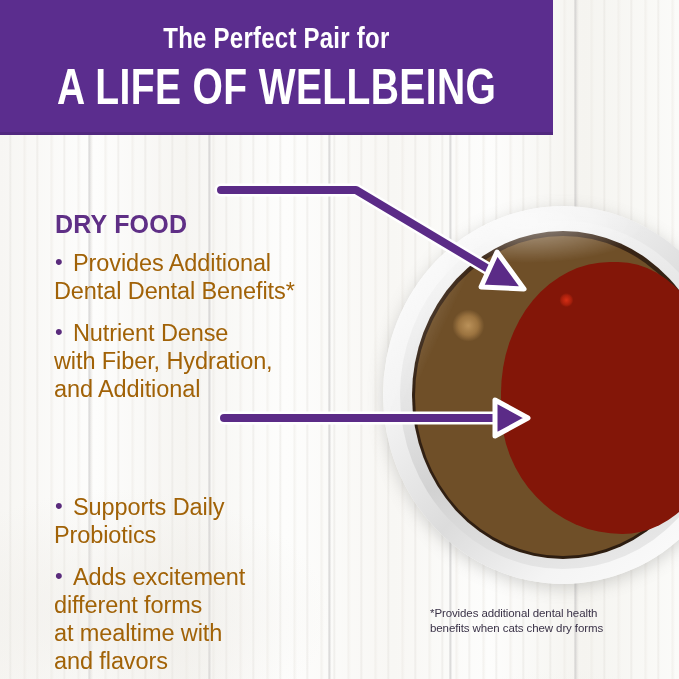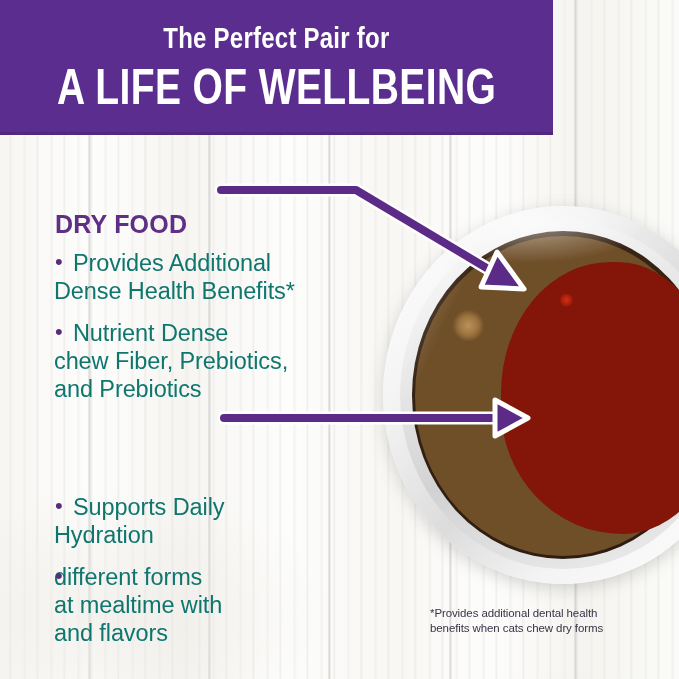--- a/index.html
+++ b/index.html
@@ -258,21 +258,21 @@
     list-style: none;
     margin: 0;
     padding: 0;
     width: 300px;
   }
   #dry-list { left: 54px; top: 78px; }
   #wet-list { left: 54px; top: 322px; }
 
   .bullet-item {
     position: relative;
-    color: #0f766e;
+    color: #a16207;
     font-family: "Liberation Sans", sans-serif;
     font-size: 23.5px;
     font-weight: normal;
     line-height: 28px;
     padding-left: 19px;
     margin-bottom: 14px;
     letter-spacing: -0.1px;
   }
   .bullet-item::before {
     content: "\2022";
@@ -337,36 +337,37 @@
     </g>
   </svg>
 
   <div class="content">
 
     <div class="section-head" id="dry-head">DRY FOOD</div>
 
     <ul class="bullet-list" id="dry-list">
       <li class="bullet-item">
         <span>Provides Additional</span>
-        <span class="wrapline">Dense Health Benefits*</span>
+        <span class="wrapline">Dental Dental Benefits*</span>
       </li>
       <li class="bullet-item">
         <span>Nutrient Dense</span>
-        <span class="wrapline">chew Fiber, Prebiotics,</span>
-        <span class="wrapline">and Prebiotics</span>
+        <span class="wrapline">with Fiber, Hydration,</span>
+        <span class="wrapline">and Additional</span>
       </li>
     </ul>
 
 
     <ul class="bullet-list" id="wet-list">
       <li class="bullet-item">
         <span>Supports Daily</span>
-        <span class="wrapline">Hydration</span>
+        <span class="wrapline">Probiotics</span>
       </li>
       <li class="bullet-item">
+        <span>Adds excitement</span>
         <span class="wrapline">different forms</span>
         <span class="wrapline">at mealtime with</span>
         <span class="wrapline">and flavors</span>
       </li>
     </ul>
   </div>
 
   <div class="footnote">
     <div>*Provides additional dental health</div>
     <div>benefits when cats chew dry forms</div>

